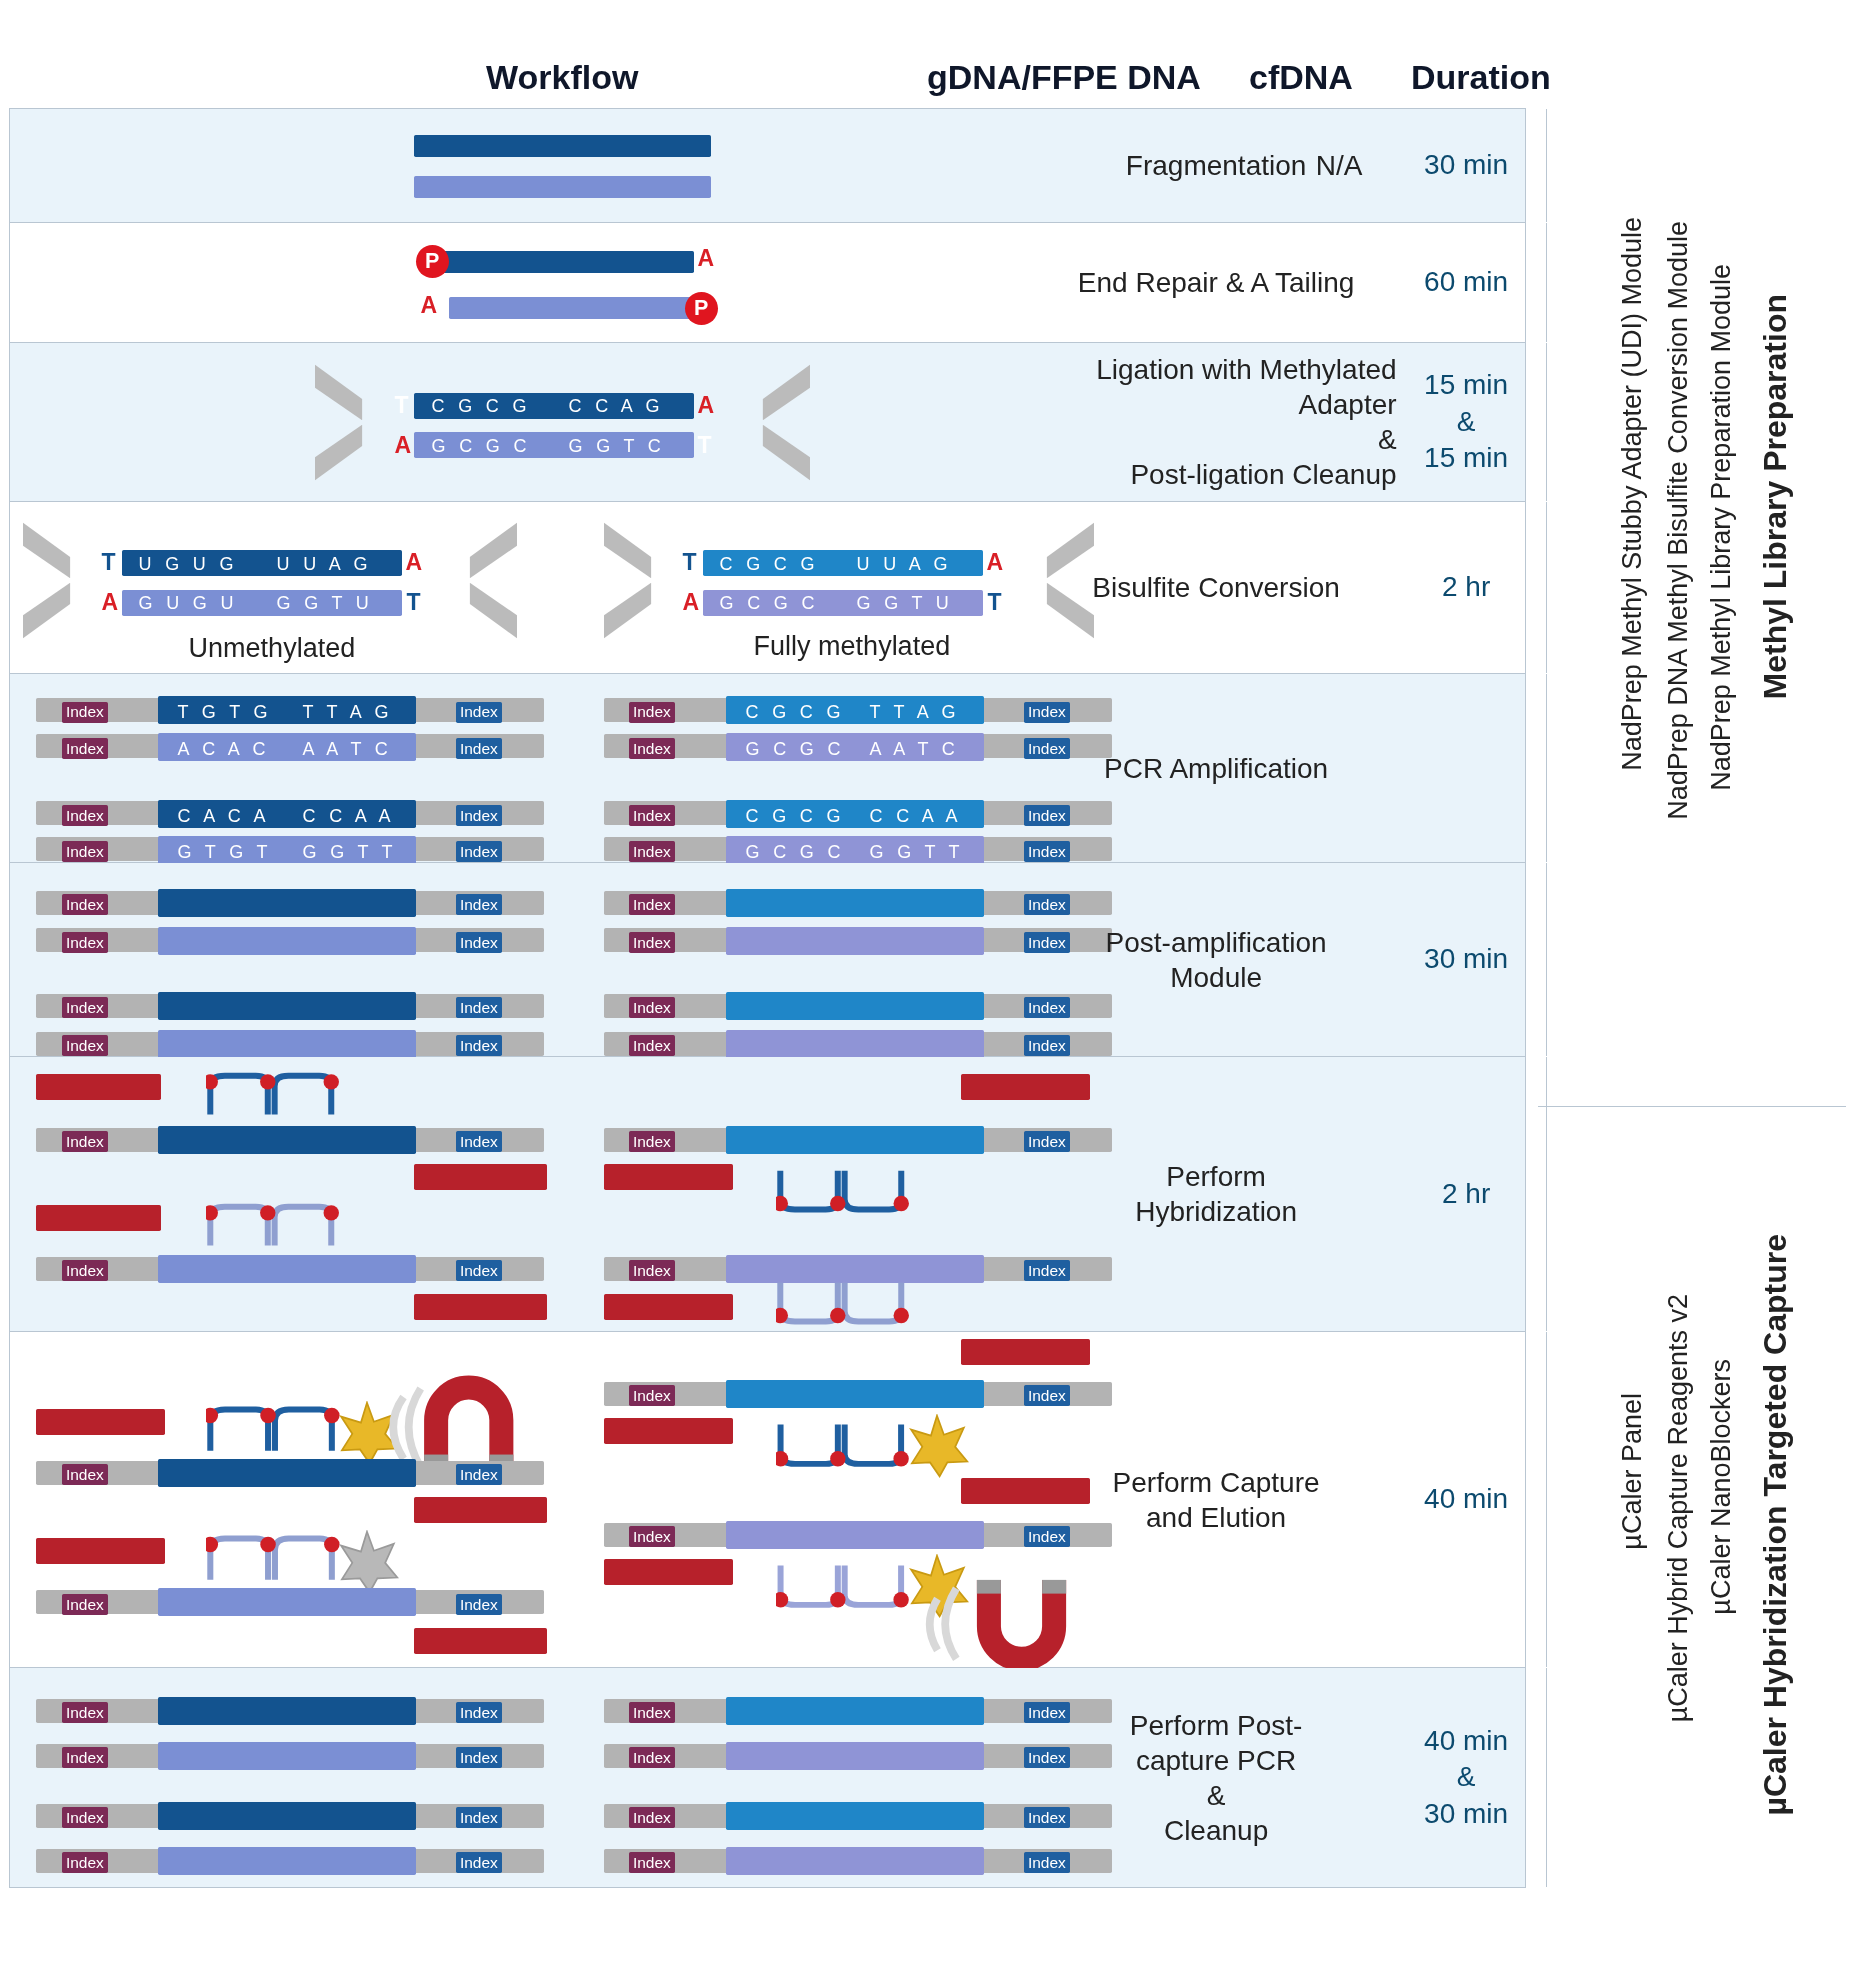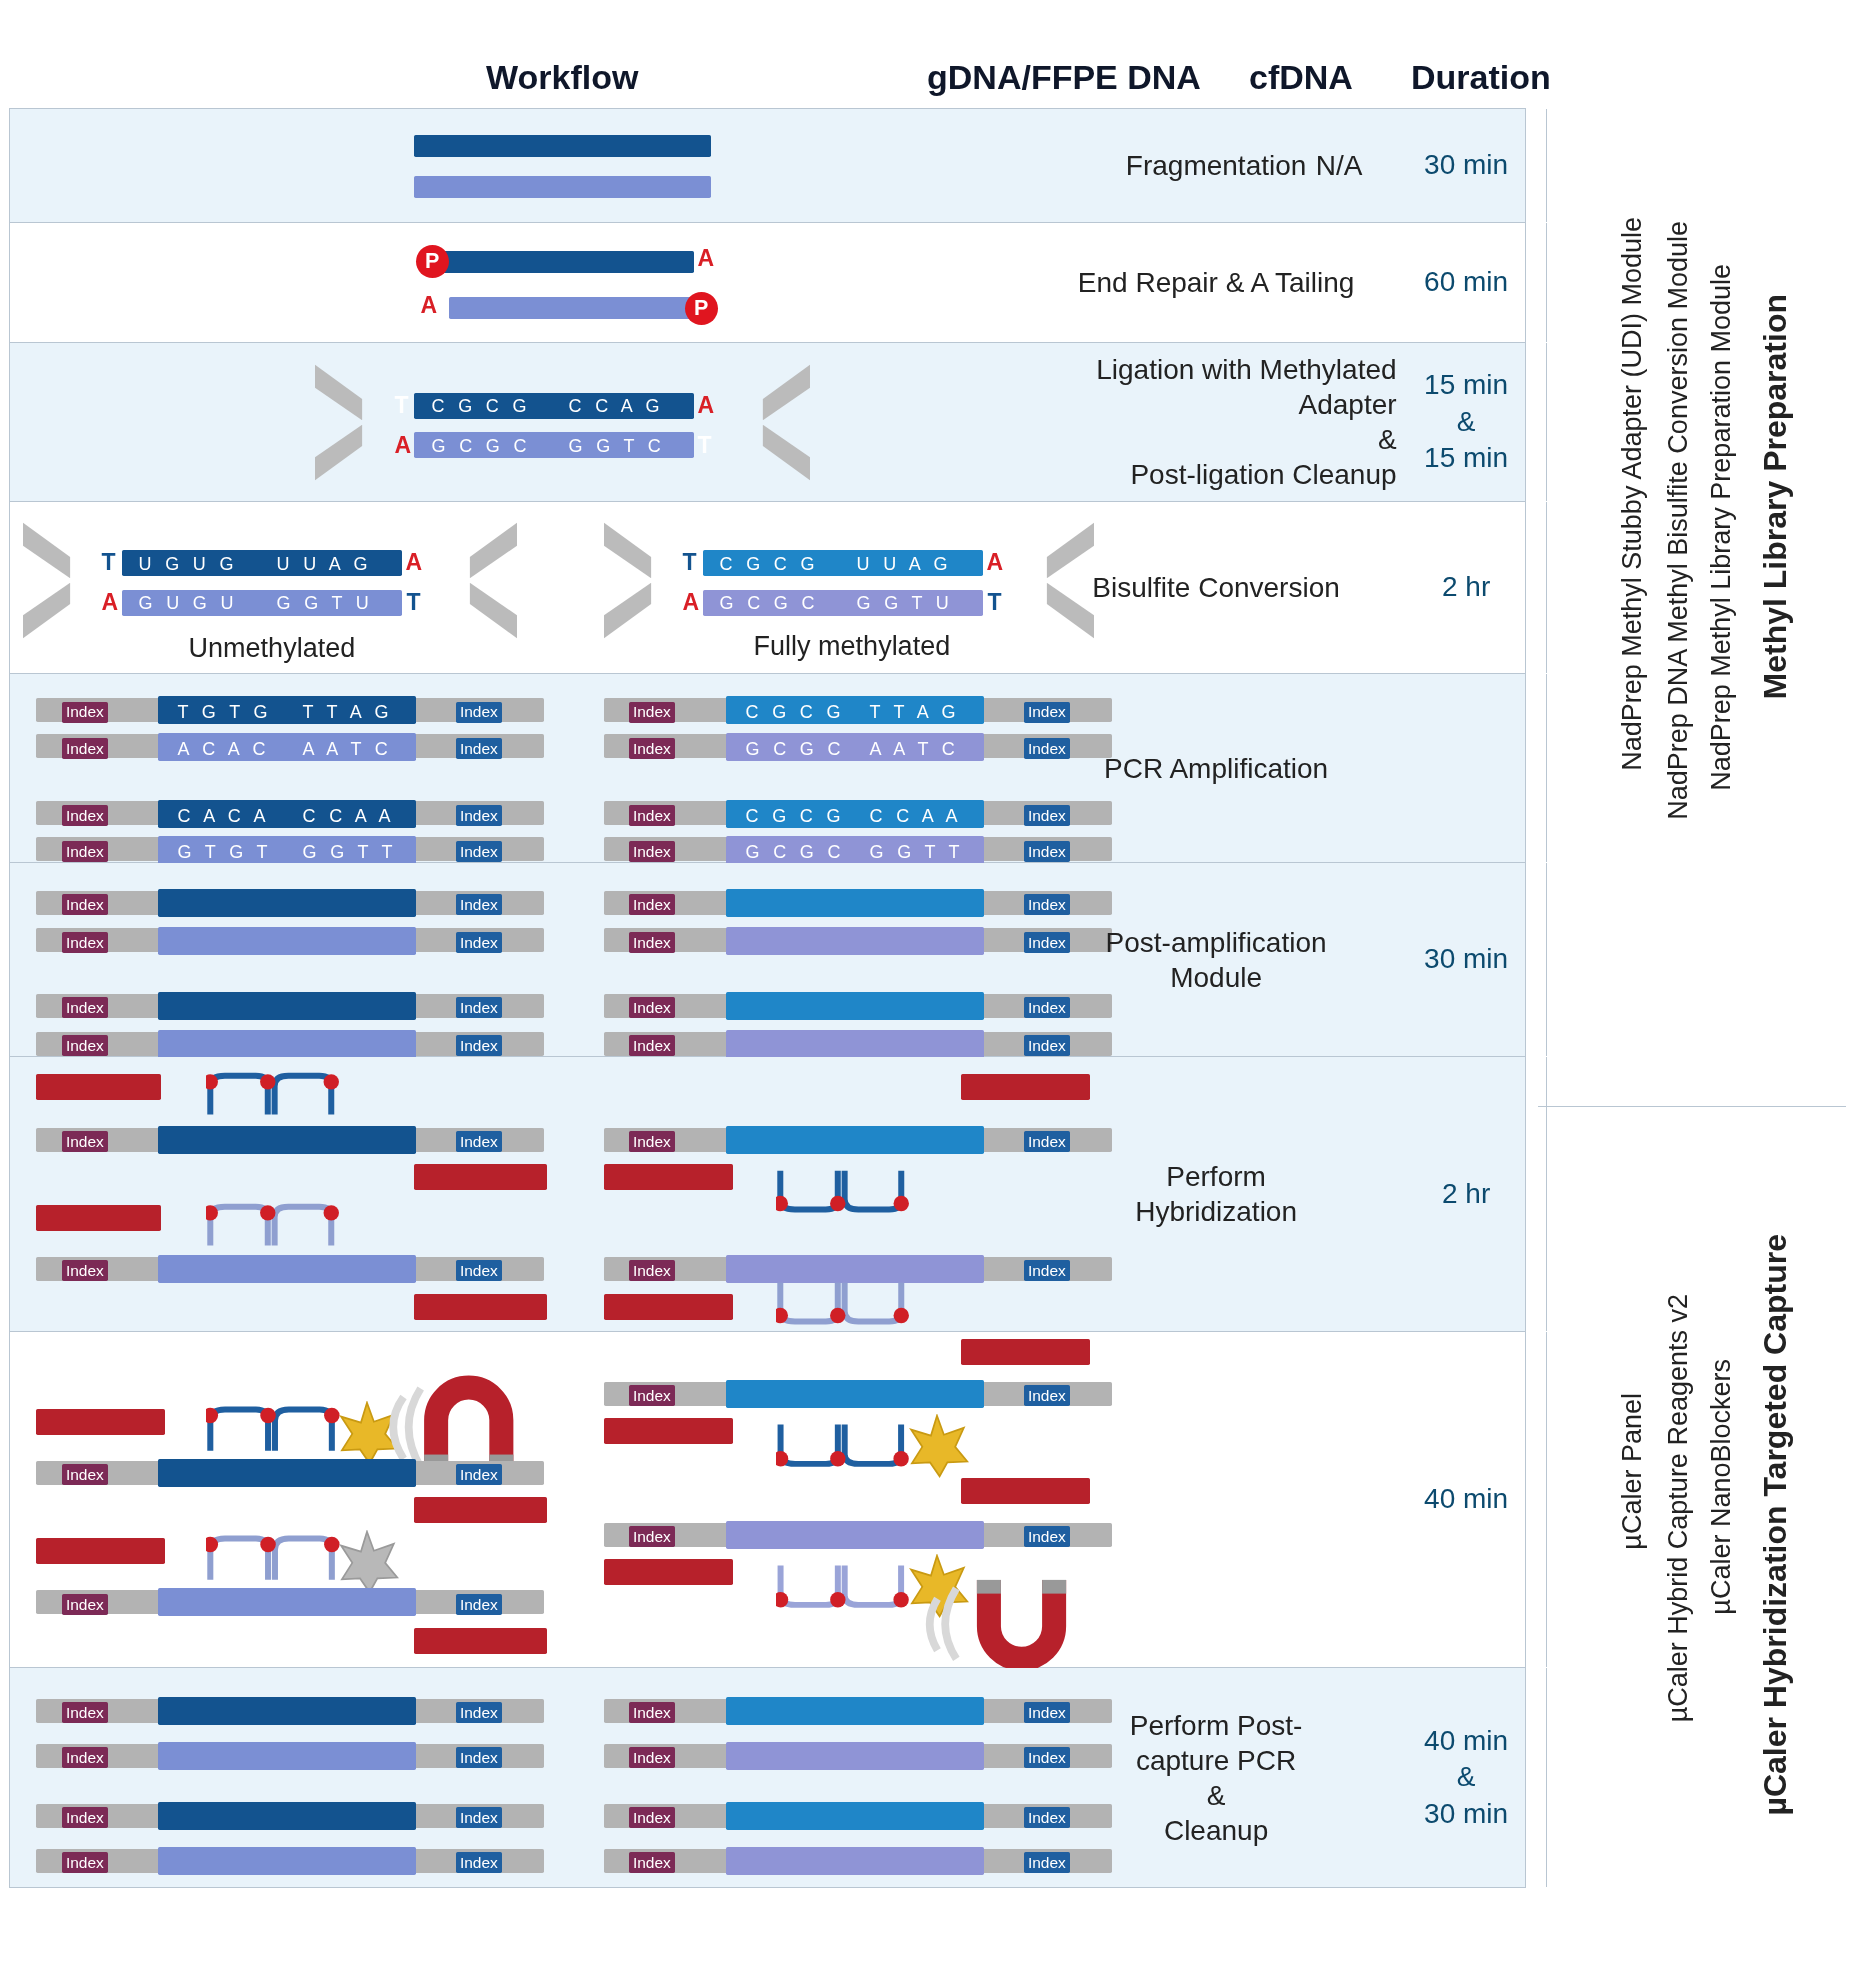--- a/index.html
+++ b/index.html
@@ -443,20 +443,22 @@
           <polygon points="37,2 45,24 68,16 58,38 72,55 49,56 40,72 29,56 8,57 20,38 7,18 30,25" fill="#e8b828" stroke="#c99a12" stroke-width="2"></polygon>
         </svg>
         <svg style="position:absolute;left:912px;top:241px;" width="163" height="103" viewBox="0 0 190 120">
           <path d="M78,8 L78,62 A38,38 0 0 0 154,62 L154,8" fill="none" stroke="#b7212b" stroke-width="28"></path>
           <path d="M78,8 L78,24" stroke="#999" stroke-width="28"></path>
           <path d="M154,8 L154,24" stroke="#999" stroke-width="28"></path>
           <path d="M40,18 Q14,60 40,100" fill="none" stroke="#d8d8d8" stroke-width="9"></path>
           <path d="M18,30 Q0,60 18,90" fill="none" stroke="#d8d8d8" stroke-width="9"></path>
         </svg>
       </div>
+      <div class="labelcell" style="white-space:pre-line;">Perform Capture
+and Elution</div>
       <div class="midcell"></div>
       <div class="durcell">40 min</div>
       <div class="rowsep"></div>
     </div>
 
     <div class="row alt" style="height:219px;border-bottom:none;">
       <div class="leftcell">
         <div class="bar grey" style="left:26px;top:31px;width:508px;height:24px;"></div>
         <div class="bar darkblue" style="left:148px;top:29px;width:258px;height:27.5px;"></div>
         <div class="idx" style="left:52px;top:34px;">Index</div>

